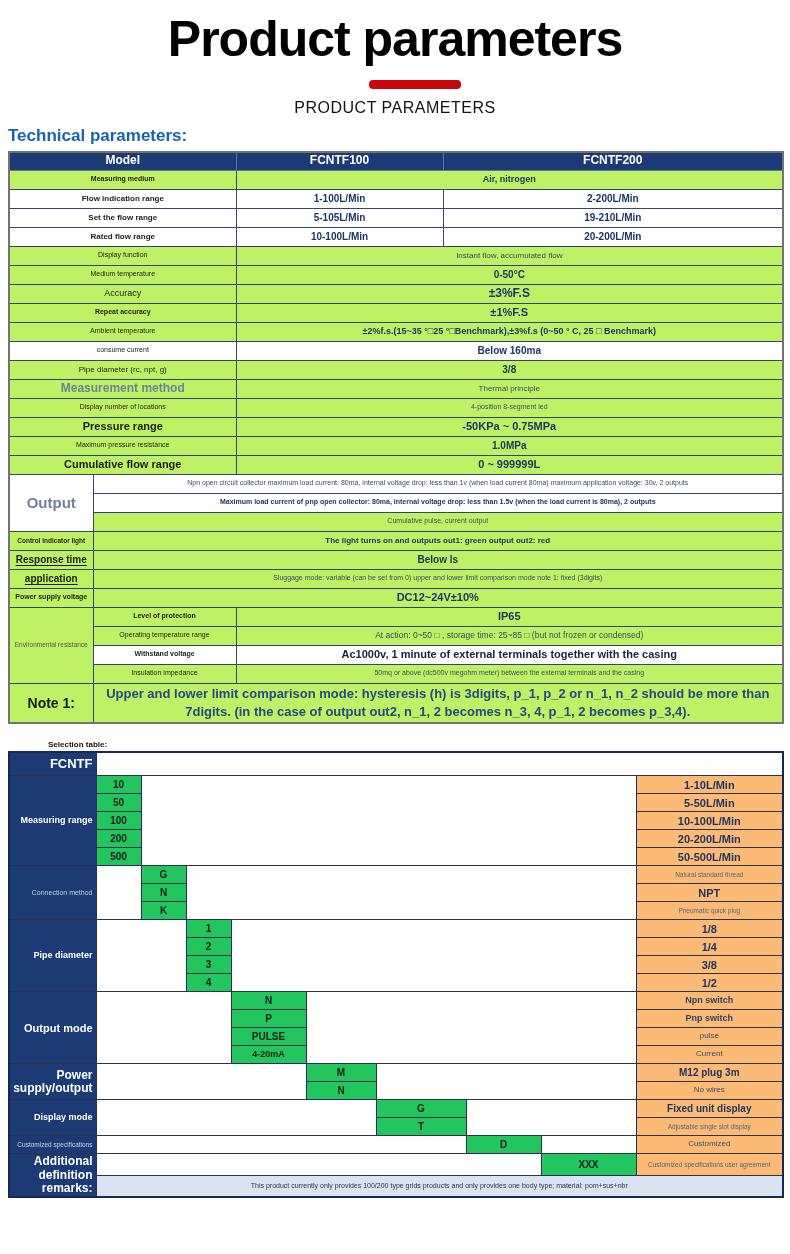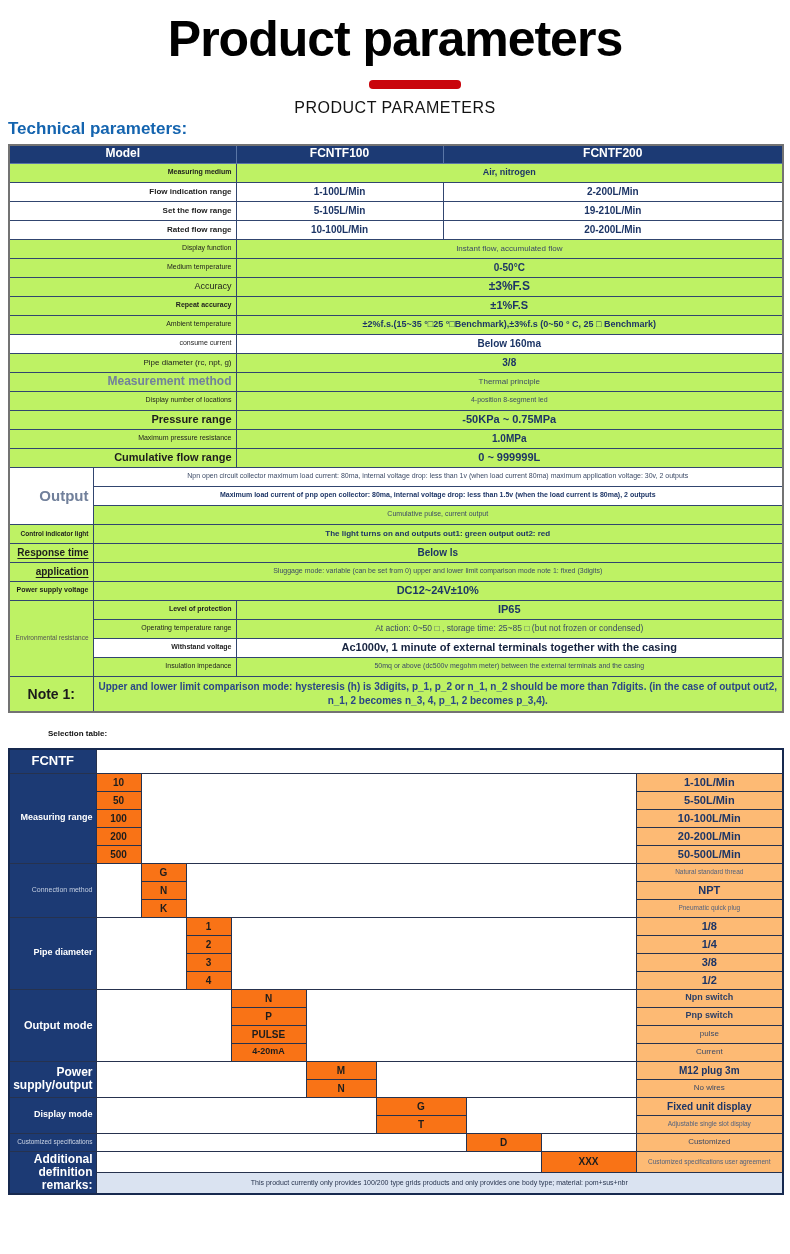--- a/index.html
+++ b/index.html
@@ -7,47 +7,47 @@
   body {
     height: 1254px; overflow: hidden;
     font-family: "Liberation Sans", "DejaVu Sans", sans-serif;
     color: #111;
   }
   .page { padding: 6px 8px; }
 
   .title { text-align: center; font-size: 50px; font-weight: 900; color: #000; margin-top: 4px; letter-spacing: -1px; }
   .underline { width: 92px; height: 9px; background: #c9050c; border-radius: 4px; margin: 12px auto 0; transform: translateX(20px); }
   .subtitle { text-align: center; font-size: 16px; color: #131313; margin-top: 10px; letter-spacing: .5px; }
-  .section-heading { font-size: 17px; font-weight: bold; color: #1464af; margin: 2px 0 5px; }
-  .sel-heading { font-size: 8px; font-weight: bold; color: #111; margin: 16px 0 10px; padding-left: 40px; }
+  .section-heading { font-size: 17px; font-weight: bold; color: #1464af; margin: 9px 0 5px; }
+  .sel-heading { font-size: 8px; font-weight: bold; color: #111; margin: 16px 0 2px; padding-left: 40px; }
 
   table { border-collapse: collapse; table-layout: fixed; width: 774px; }
 
   
   .tt { border: 2px solid #737373; }
   .tt td { border: 1px solid #31456f; text-align: center; vertical-align: middle; height: 19px; padding: 1px 4px; line-height: 1.15; overflow: hidden; }
   .tt tr.head td { background: #1c3a74; color: #fff; font-weight: bold; font-size: 12px; height: 18px; border-color: #5a76a6; }
   .tt tr.b td { background: #bef264; }
   .tt tr.w td { background: #fff; }
-  .tt .lb { font-size: 8px; font-weight: bold; color: #1d1d1d; text-align: right; }
+  .tt .lb { font-size: 8px; font-weight: bold; color: #1d1d1d; }
   .tt .vl { font-weight: bold; color: #1d3566; font-size: 10px; }
   .tt .note-l { font-size: 14px; font-weight: bold; color: #1b1b1b; height: 36px; }
-  .tt .note-v { font-size: 10px; font-weight: bold; color: #2a4687; line-height: 1.4; height: 36px; }
+  .tt .note-v { font-size: 13px; font-weight: bold; color: #2a4687; line-height: 1.4; height: 36px; }
 
   
   .st { border: 2px solid #17294f; }
   .st td { border: 1px solid #26324e; text-align: center; vertical-align: middle; height: 18px; padding: 1px 3px; line-height: 1.1; overflow: hidden; }
   .st tr.model-row td { height: 24px; }
   .st .sl { background: #1c3a74; color: #fff; font-weight: bold; font-size: 9px; text-align: right; }
-  .st .sl-model { font-size: 13px; text-align: center; }
+  .st .sl-model { font-size: 13px; text-align: right; }
   .st .sl-dim { font-size: 7px; font-weight: normal; color: #c3cee1; }
   .st .sl-big { font-size: 11px; }
   .st .sl-sm { font-size: 12px; }
   .st .sl-xs { font-size: 6.5px; font-weight: normal; color: #cdd6e6; }
-  .st .code { background: #f97316; font-size: 10px; font-weight: bold; color: #1d1d1d; margin-left: 40px; }
+  .st .code { background: #22c55e; font-size: 10px; font-weight: bold; color: #1d1d1d; margin-left: 40px; }
   .st .desc { background: #fdba74; color: #1d3566; font-weight: bold; font-size: 11px; }
   .st .d-md { font-size: 9px; color: #2b3f66; }
   .st .d-sm { font-size: 8px; font-weight: normal; color: #3c4a66; }
   .st .d-xs { font-size: 6.5px; font-weight: normal; color: #53627e; }
   .st .empty { background: #fff; }
   .st .st-note { background: #dae3f1; font-size: 7px; font-weight: normal; color: #28344e; }
 
   
   .nw { font-weight: normal !important; }
   .f6 { font-size: 6.5px !important; } .f7 { font-size: 7px !important; }

